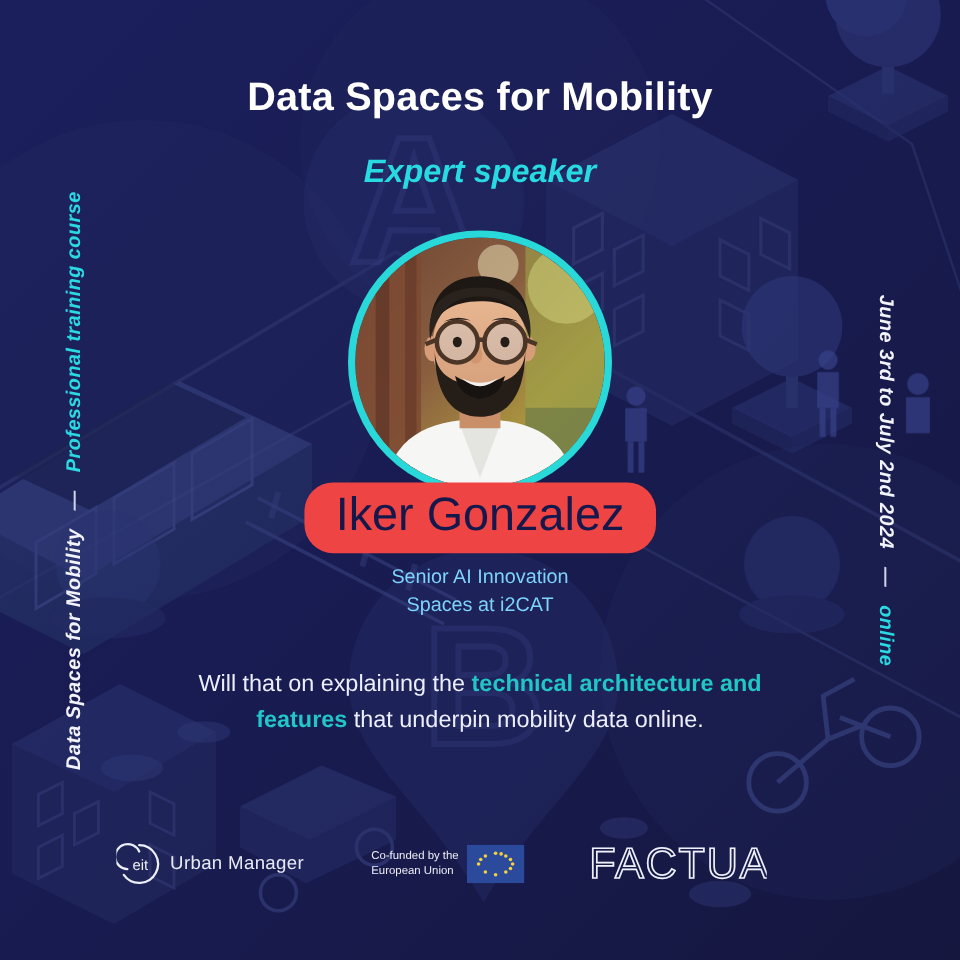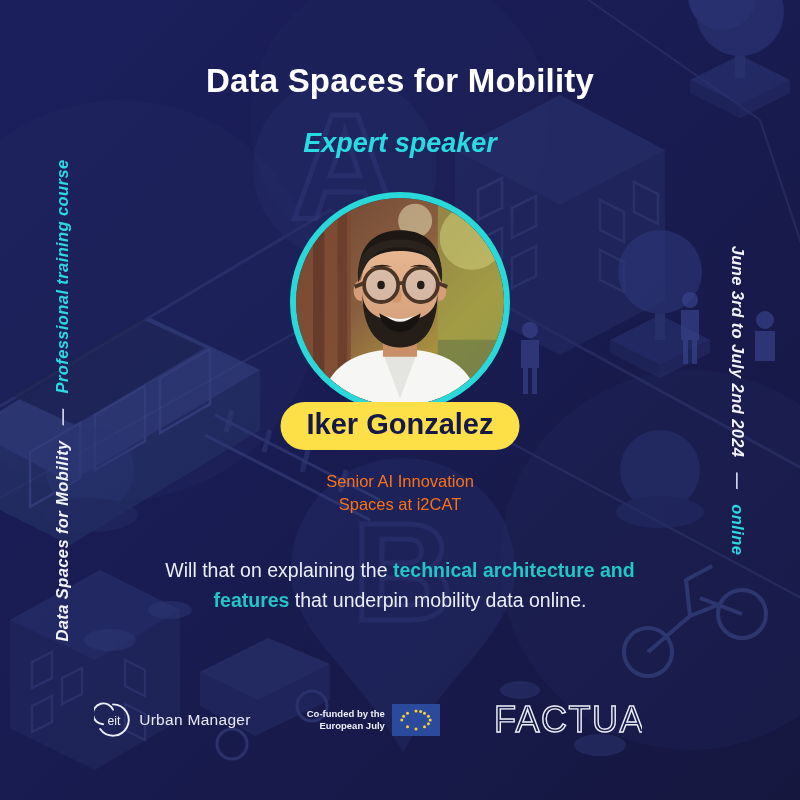--- a/index.html
+++ b/index.html
@@ -46,52 +46,52 @@
     border-radius:50%;
     border:6px solid #29d8d8;
     overflow:hidden;
     background:#3c4a63;
   }
   .photo-svg{width:100%;height:100%;display:block;}
 
   
   .name-pill{
     position:absolute;left:50%;transform:translateX(-50%);top:402px;
-    background:#fde047;color:#15184b;
-    font-size:29px;font-weight:bold;
+    background:#ef4444;color:#15184b;
+    font-size:39px;font-weight:normal;
     padding:7px 26px 9px;border-radius:24px;
     white-space:nowrap;line-height:1.1;
   }
 
   
   .role{
     position:absolute;top:470px;left:0;width:800px;text-align:center;
-    color:#f97316;font-size:16.5px;line-height:1.42;
+    color:#7dd3fc;font-size:16.5px;line-height:1.42;
   }
 
   
   .desc{
     position:absolute;top:556px;left:150px;width:500px;text-align:center;
     color:#eceefb;font-size:19.5px;line-height:1.52;
   }
   .desc b{color:#22c6c6;font-weight:bold;}
 
   
   .footer{
     position:absolute;left:0;bottom:52px;width:736px;height:56px;
     display:flex;align-items:center;justify-content:center;gap:0;
   }
   .logo-eit{display:flex;align-items:center;gap:7px;margin-right:56px;}
   .eit-mark{width:38px;height:38px;flex:0 0 auto;}
   .eit-word{color:#e8eaf6;font-size:15.5px;letter-spacing:.3px;}
 
   .logo-eu{display:flex;align-items:center;gap:7px;margin-right:52px;}
   .eu-text{
-    color:#eef0fa;font-size:9.5px;line-height:1.22;font-weight:bold;
-    text-align:right;white-space:nowrap;
+    color:#eef0fa;font-size:9.5px;line-height:1.22;font-weight:normal;
+    text-align:left;white-space:nowrap;
   }
   .eu-flag{width:48px;height:32px;flex:0 0 auto;}
 
   .logo-factual{width:150px;height:42px;}
 </style>
 </head>
 <body>
 
 <div id="poster">
 
@@ -358,21 +358,21 @@
           <path d="M20 9 A11 11 0 1 0 9.6 24.5"></path>
         </g>
         <text x="21" y="25" font-family="Liberation Sans, sans-serif" font-size="13" fill="#eceef8" text-anchor="middle">eit</text>
       </svg>
       <span class="eit-word">Urban Manager</span>
     </div>
 
     <div class="logo-eu">
       <div class="eu-text">
         <div>Co-funded by the</div>
-        <div>European July</div>
+        <div>European Union</div>
       </div>
       <svg class="eu-flag" viewBox="0 0 48 32">
         <rect x="0" y="0" width="48" height="32" fill="#2b4a9b"></rect>
         <g fill="#f5d13b">
           <circle cx="24" cy="7" r="1.5"></circle>
           <circle cx="32.5" cy="9.3" r="1.5"></circle>
           <circle cx="38.2" cy="16" r="1.5"></circle>
           <circle cx="32.5" cy="22.7" r="1.5"></circle>
           <circle cx="24" cy="25" r="1.5"></circle>
           <circle cx="15.5" cy="22.7" r="1.5"></circle>

